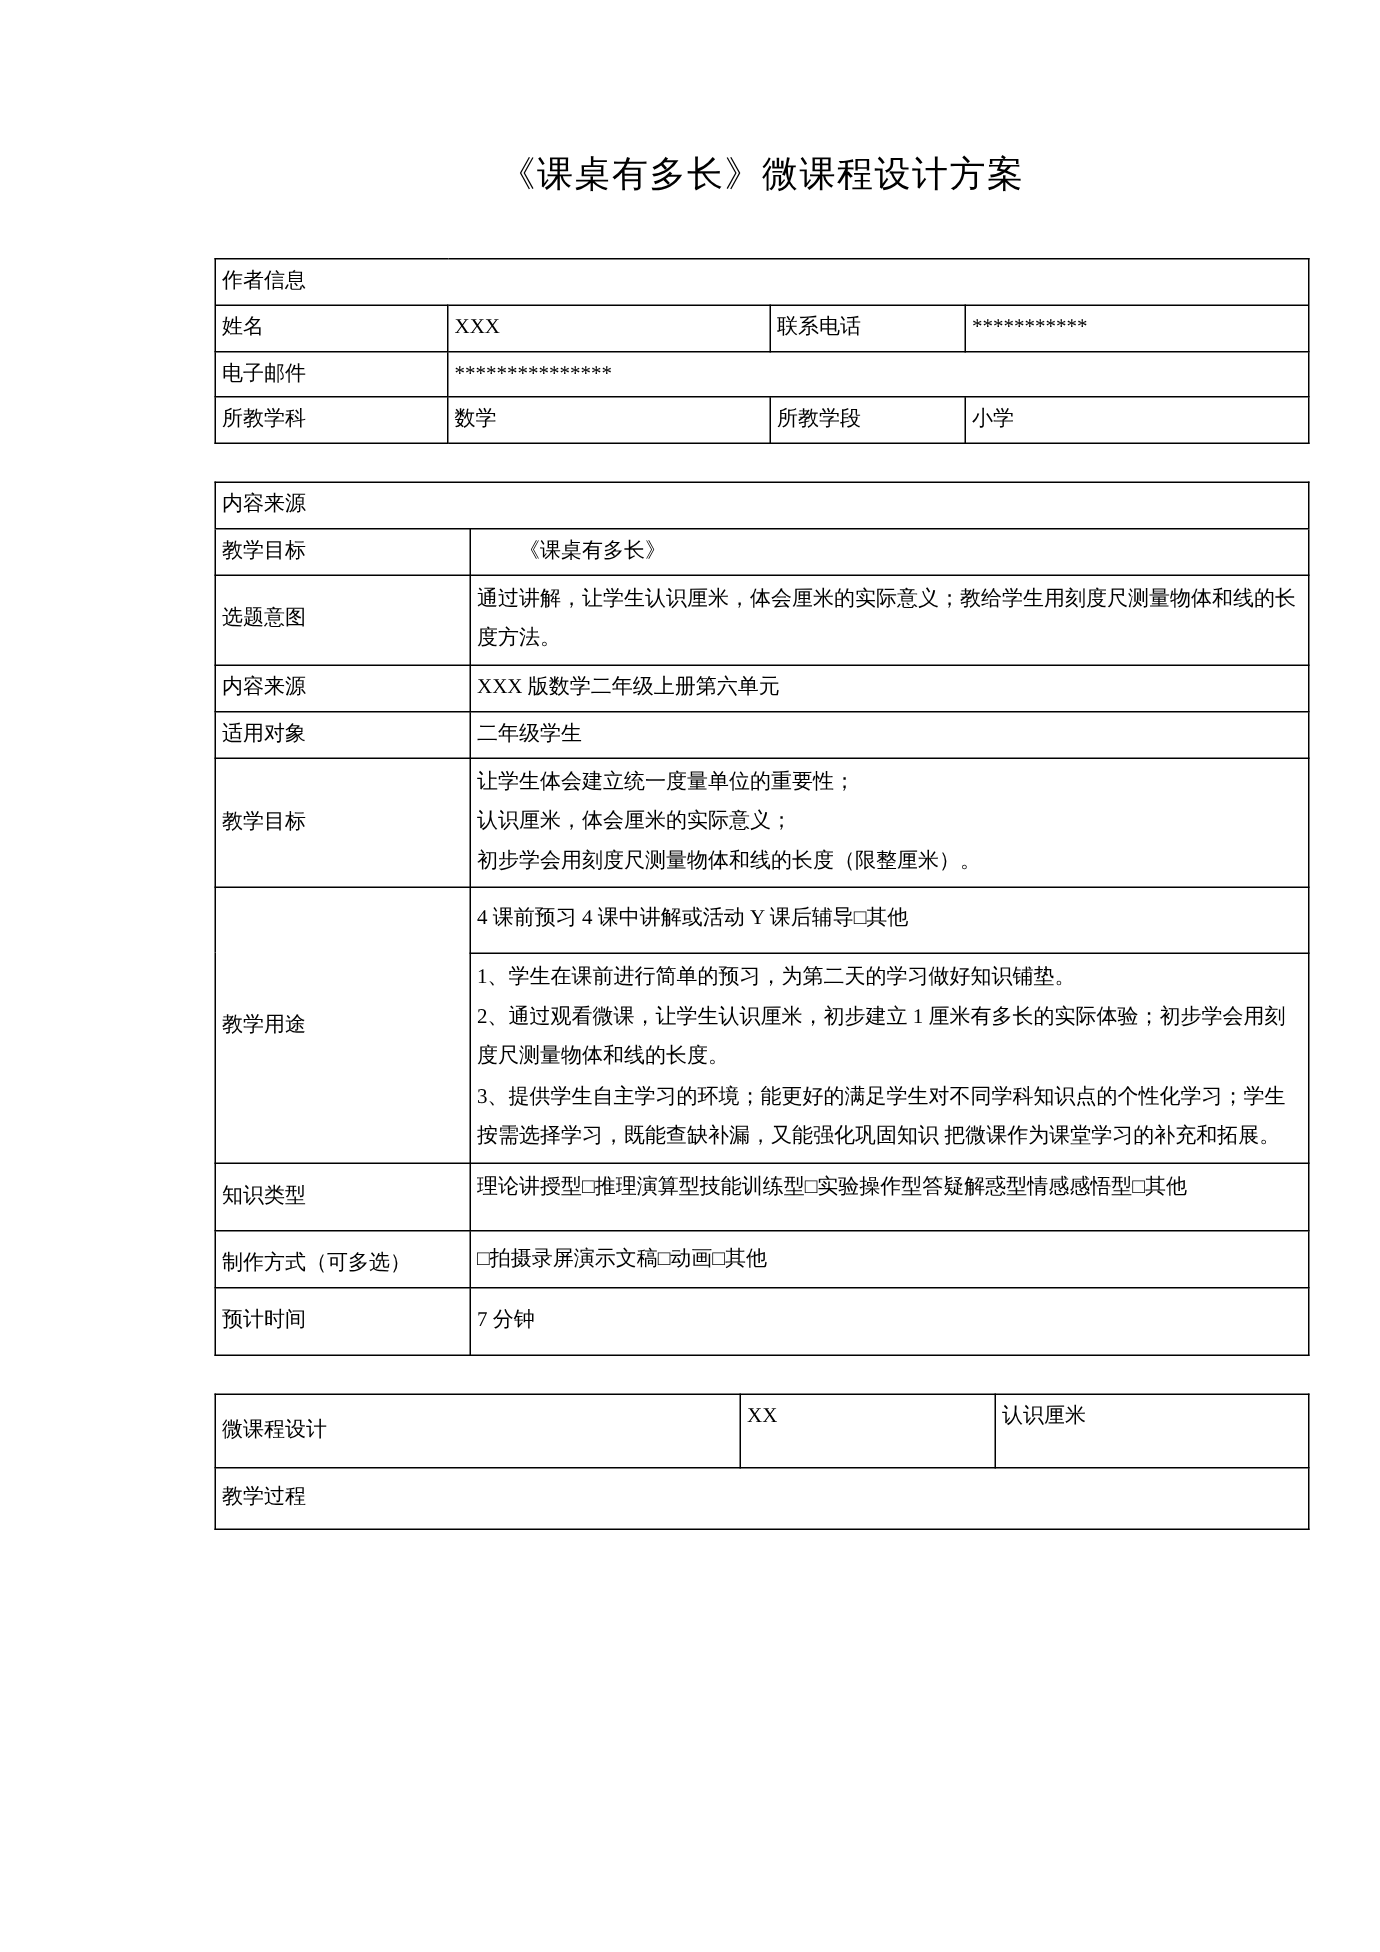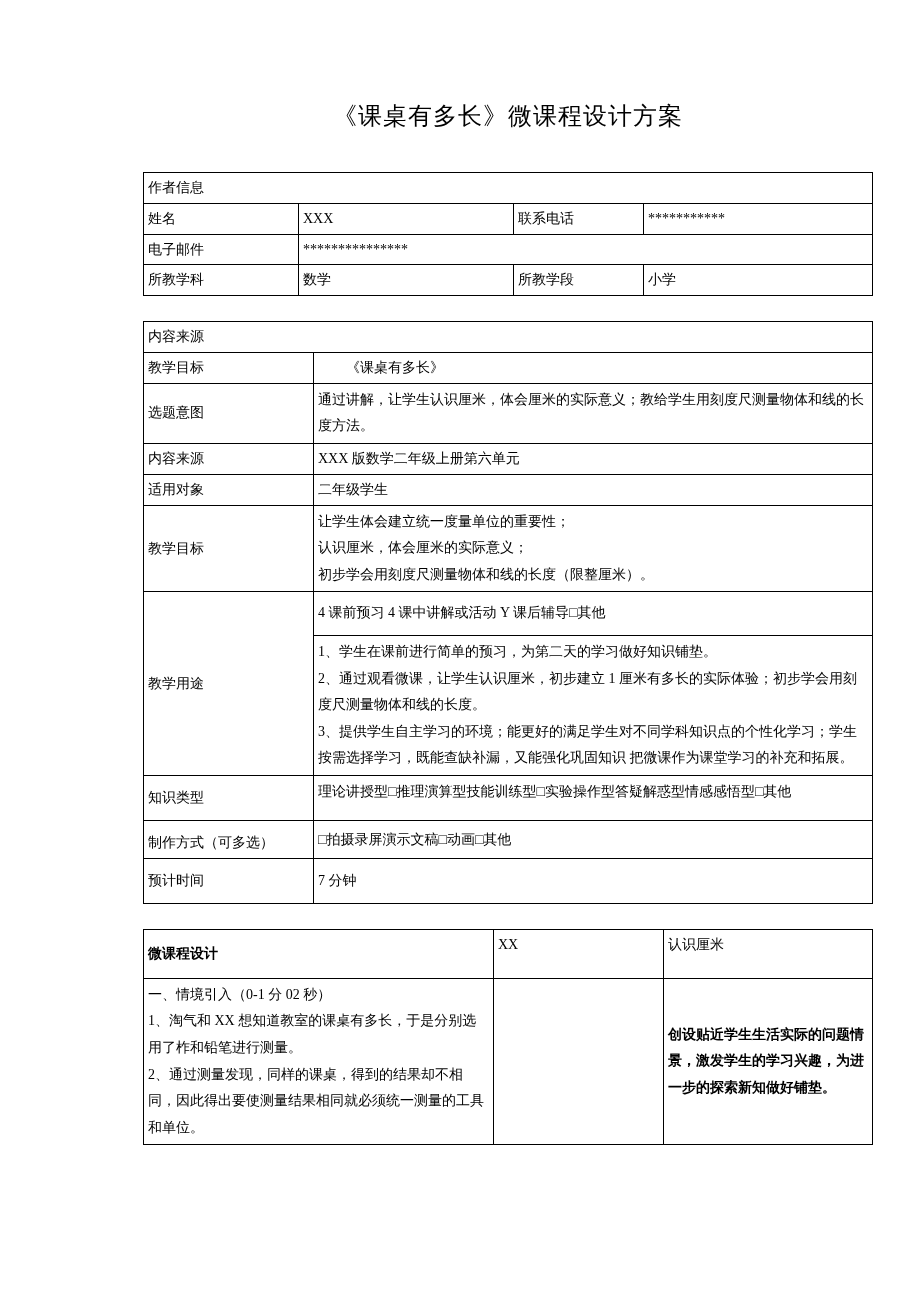--- a/index.html
+++ b/index.html
@@ -41,21 +41,21 @@
     border-left: 1px solid #000;
     border-right: 1px solid #000;
     border-bottom: none;
   }
   .gap { height: 25px; }
   .multi { line-height: 1.9; }
   .col-label { width: 155px; }
   .col-val1 { width: 215px; }
   .col-label2 { width: 130px; }
   .t3 td { vertical-align: top; }
-  .t3 .vmid { vertical-align: middle; font-weight: bold; }
+  .t3 .vmid { vertical-align: middle; }
 </style>
 </head>
 <body>
 
 <div class="page">
 
   <h1 class="title">《课桌有多长》微课程设计方案</h1>
 
   <table>
     <colgroup>
@@ -152,22 +152,18 @@
         <col style="width:170px">
         <col>
     </colgroup>
     <tbody>
         <tr>
       <td class="vmid" style="padding-top:12px;padding-bottom:12px">微课程设计</td>
       <td>XX</td>
       <td>认识厘米</td>
     </tr>
     <tr>
-      <td class="multi" style="white-space:pre-line">一、情境引入（0-1 分 02 秒）
-1、淘气和 XX 想知道教室的课桌有多长，于是分别选用了柞和铅笔进行测量。
-2、通过测量发现，同样的课桌，得到的结果却不相同，因此得出要使测量结果相同就必须统一测量的工具和单位。</td>
-      <td></td>
-      <td class="multi vmid">创设贴近学生生活实际的问题情景，激发学生的学习兴趣，为进一步的探索新知做好铺垫。</td>
+      <td colspan="3" style="padding-top:8px;padding-bottom:8px">教学过程</td>
     </tr>
   </tbody>
     </table>
 
 </div>
 
 </body></html>

